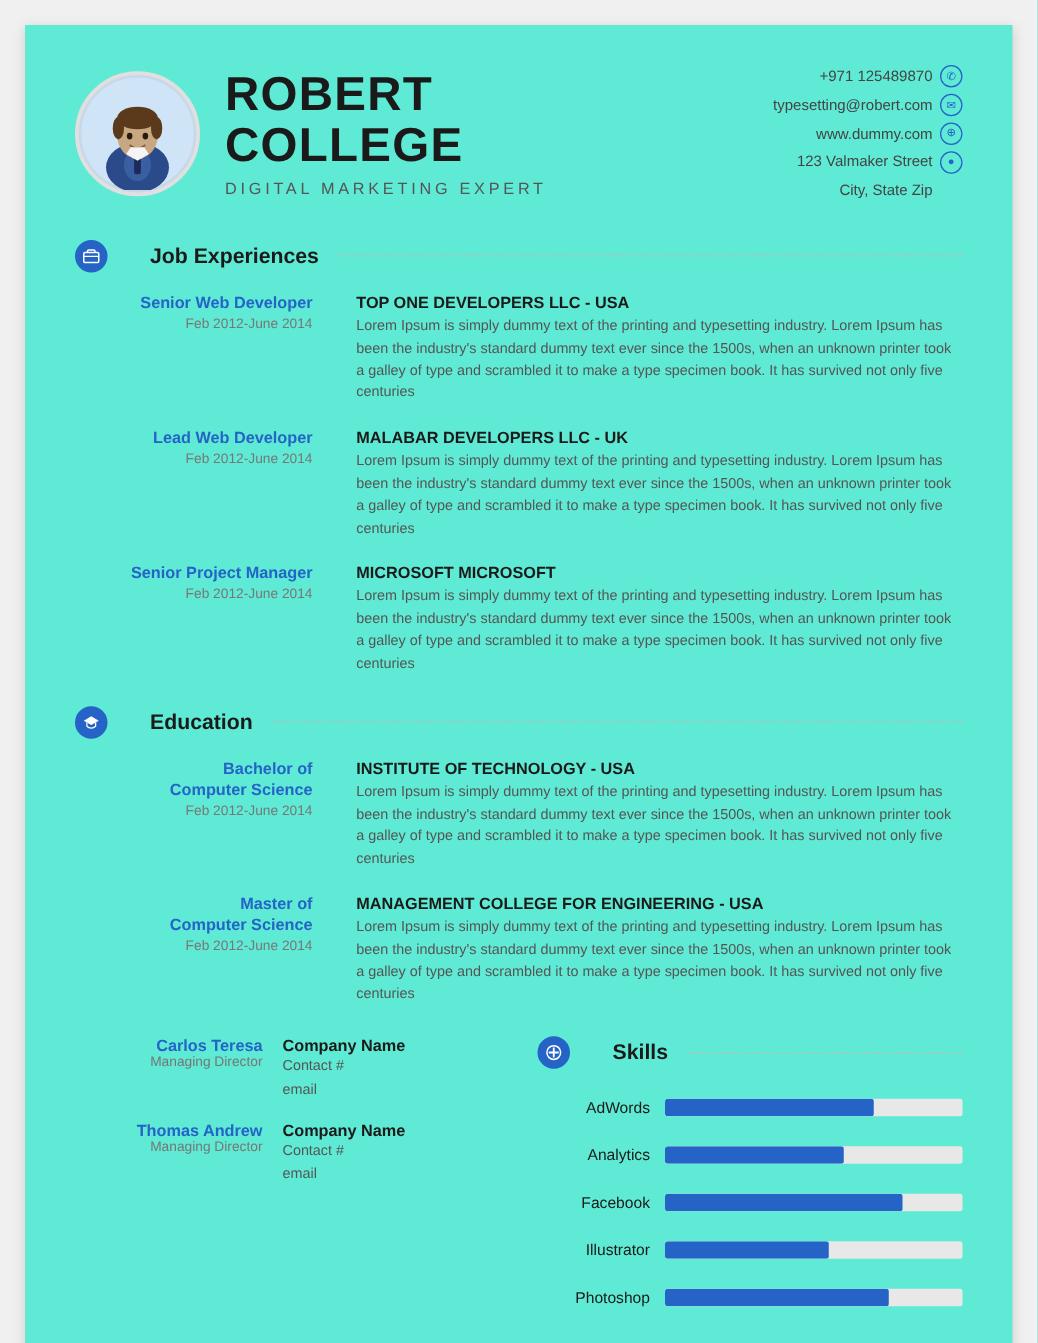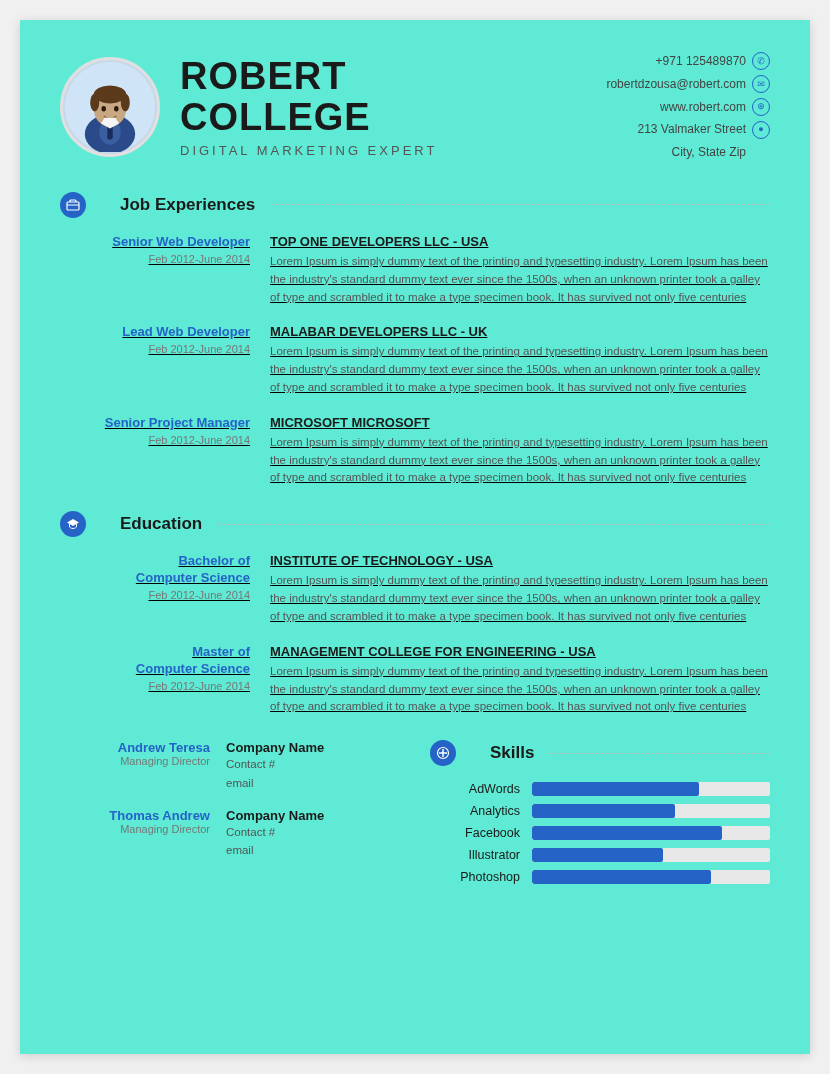--- a/index.html
+++ b/index.html
@@ -122,23 +122,22 @@
       flex: 1;
       height: 1px;
       border-top: 1px dashed #bbb;
       margin-left: 6px;
     }
 
     
     .entry-grid {
       display: grid;
       grid-template-columns: 180px 1fr;
-      gap: 18px 20px;
+      gap: 18px 35px;
       margin-left: 10px;
-      text-decoration: underline;
     }
     .entry-left {
       text-align: right;
     }
     .entry-role {
       font-size: 13px;
       font-weight: 700;
       color: #2563c7;
       line-height: 1.3;
     }
@@ -201,20 +200,21 @@
 
     
     .skills-list {
       margin-top: 4px;
     }
     .skill-row {
       display: flex;
       align-items: center;
       margin-bottom: 8px;
       gap: 12px;
+      margin-top: 24px;
     }
     .skill-name {
       font-size: 12.5px;
       color: #1a1a1a;
       width: 90px;
       text-align: right;
       flex-shrink: 0;
     }
     .skill-bar-bg {
       flex: 1;
@@ -268,29 +268,29 @@
       </div>
       <div class="title">DIGITAL MARKETING  EXPERT</div>
     </div>
 
     <div class="contact-block">
       <div class="contact-row">
         <span>+971 125489870</span>
         <span class="contact-icon">✆</span>
       </div>
       <div class="contact-row">
-        <span>robertdzousa@robert.com</span>
+        <span>typesetting@robert.com</span>
         <span class="contact-icon">✉</span>
       </div>
       <div class="contact-row">
-        <span>www.robert.com</span>
+        <span>www.dummy.com</span>
         <span class="contact-icon">⊕</span>
       </div>
       <div class="contact-row">
-        <span>213 Valmaker Street</span>
+        <span>123 Valmaker Street</span>
         <span class="contact-icon">●</span>
       </div>
       <div class="contact-row">
         <span>City, State Zip</span>
         <span class="contact-icon" style="visibility:hidden;">●</span>
       </div>
     </div>
   </div>
 
   <div class="section">
@@ -363,21 +363,21 @@
         </div>
       </div>
   </div>
 
   <div class="bottom-grid">
 
     <div class="section">
       <div class="ref-entries" id="ref-entries">
           <div class="ref-entry">
       <div class="ref-left">
-        <div class="ref-name">Andrew Teresa</div>
+        <div class="ref-name">Carlos Teresa</div>
         <div class="ref-role">Managing Director</div>
       </div>
       <div class="ref-right">
         <div class="ref-company">Company Name</div>
         <div class="ref-detail">Contact #<br>email</div>
       </div>
     </div>
           <div class="ref-entry">
       <div class="ref-left">
         <div class="ref-name">Thomas Andrew</div>

